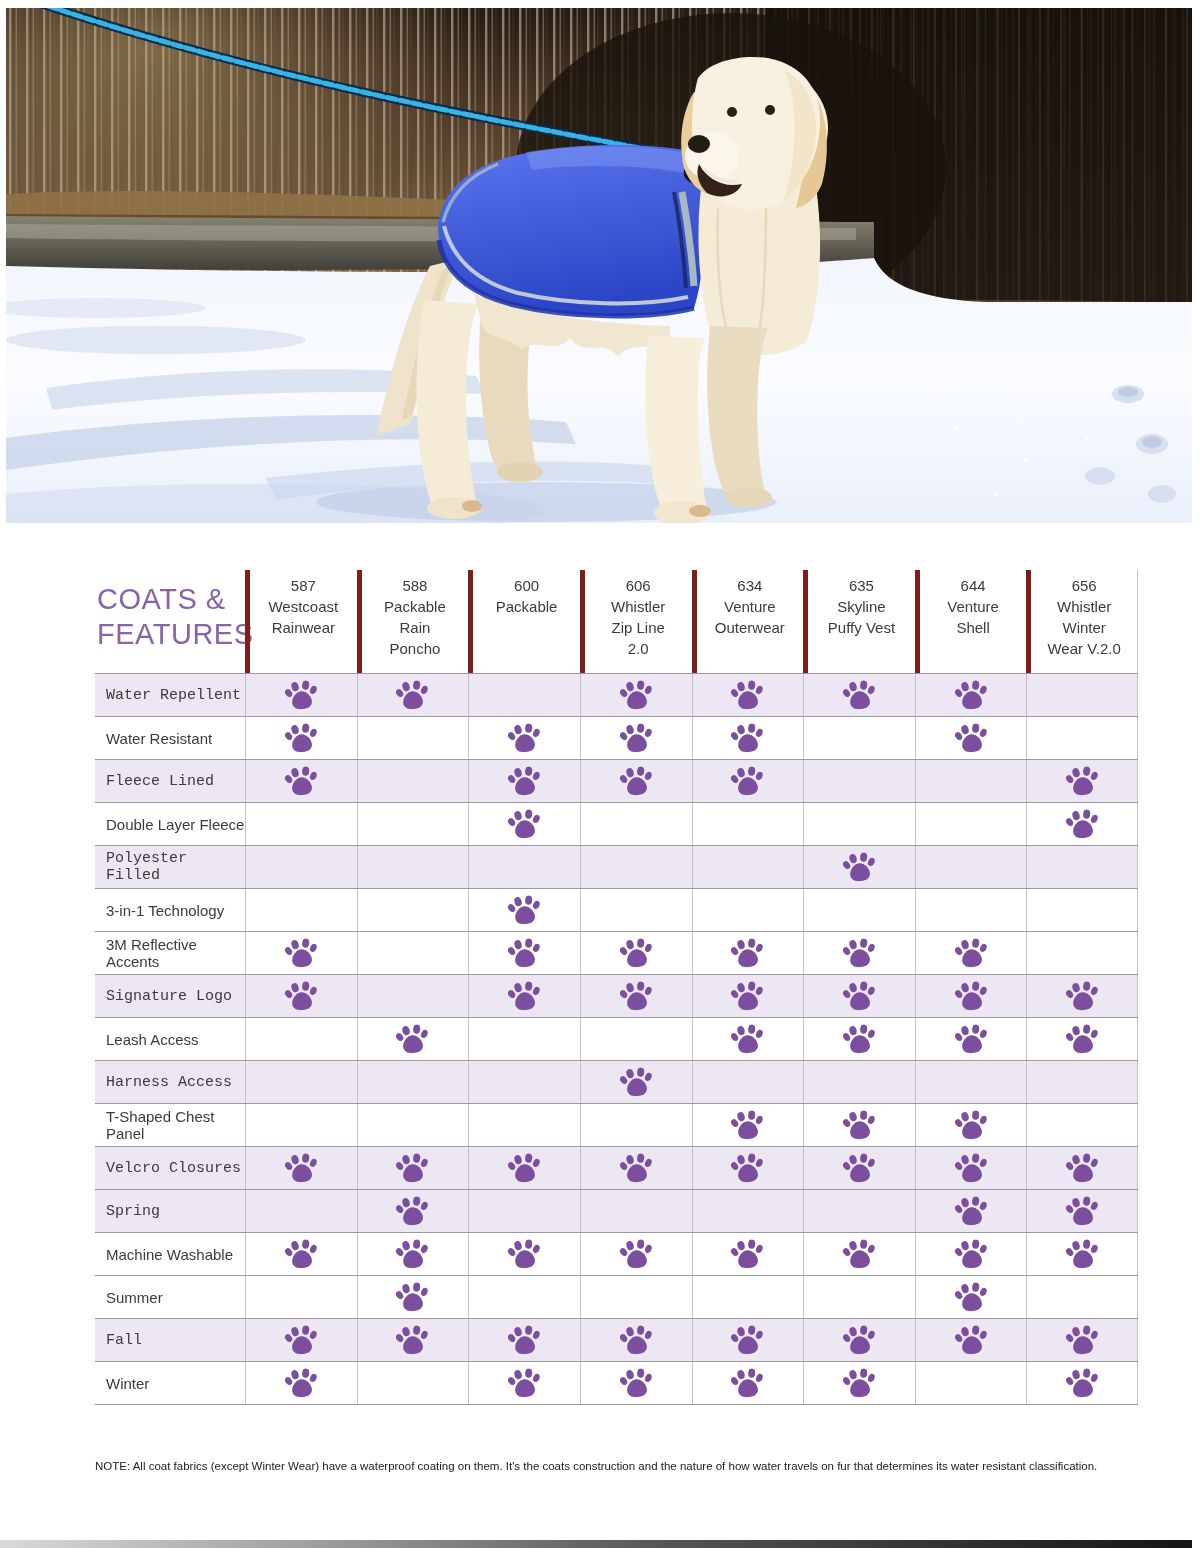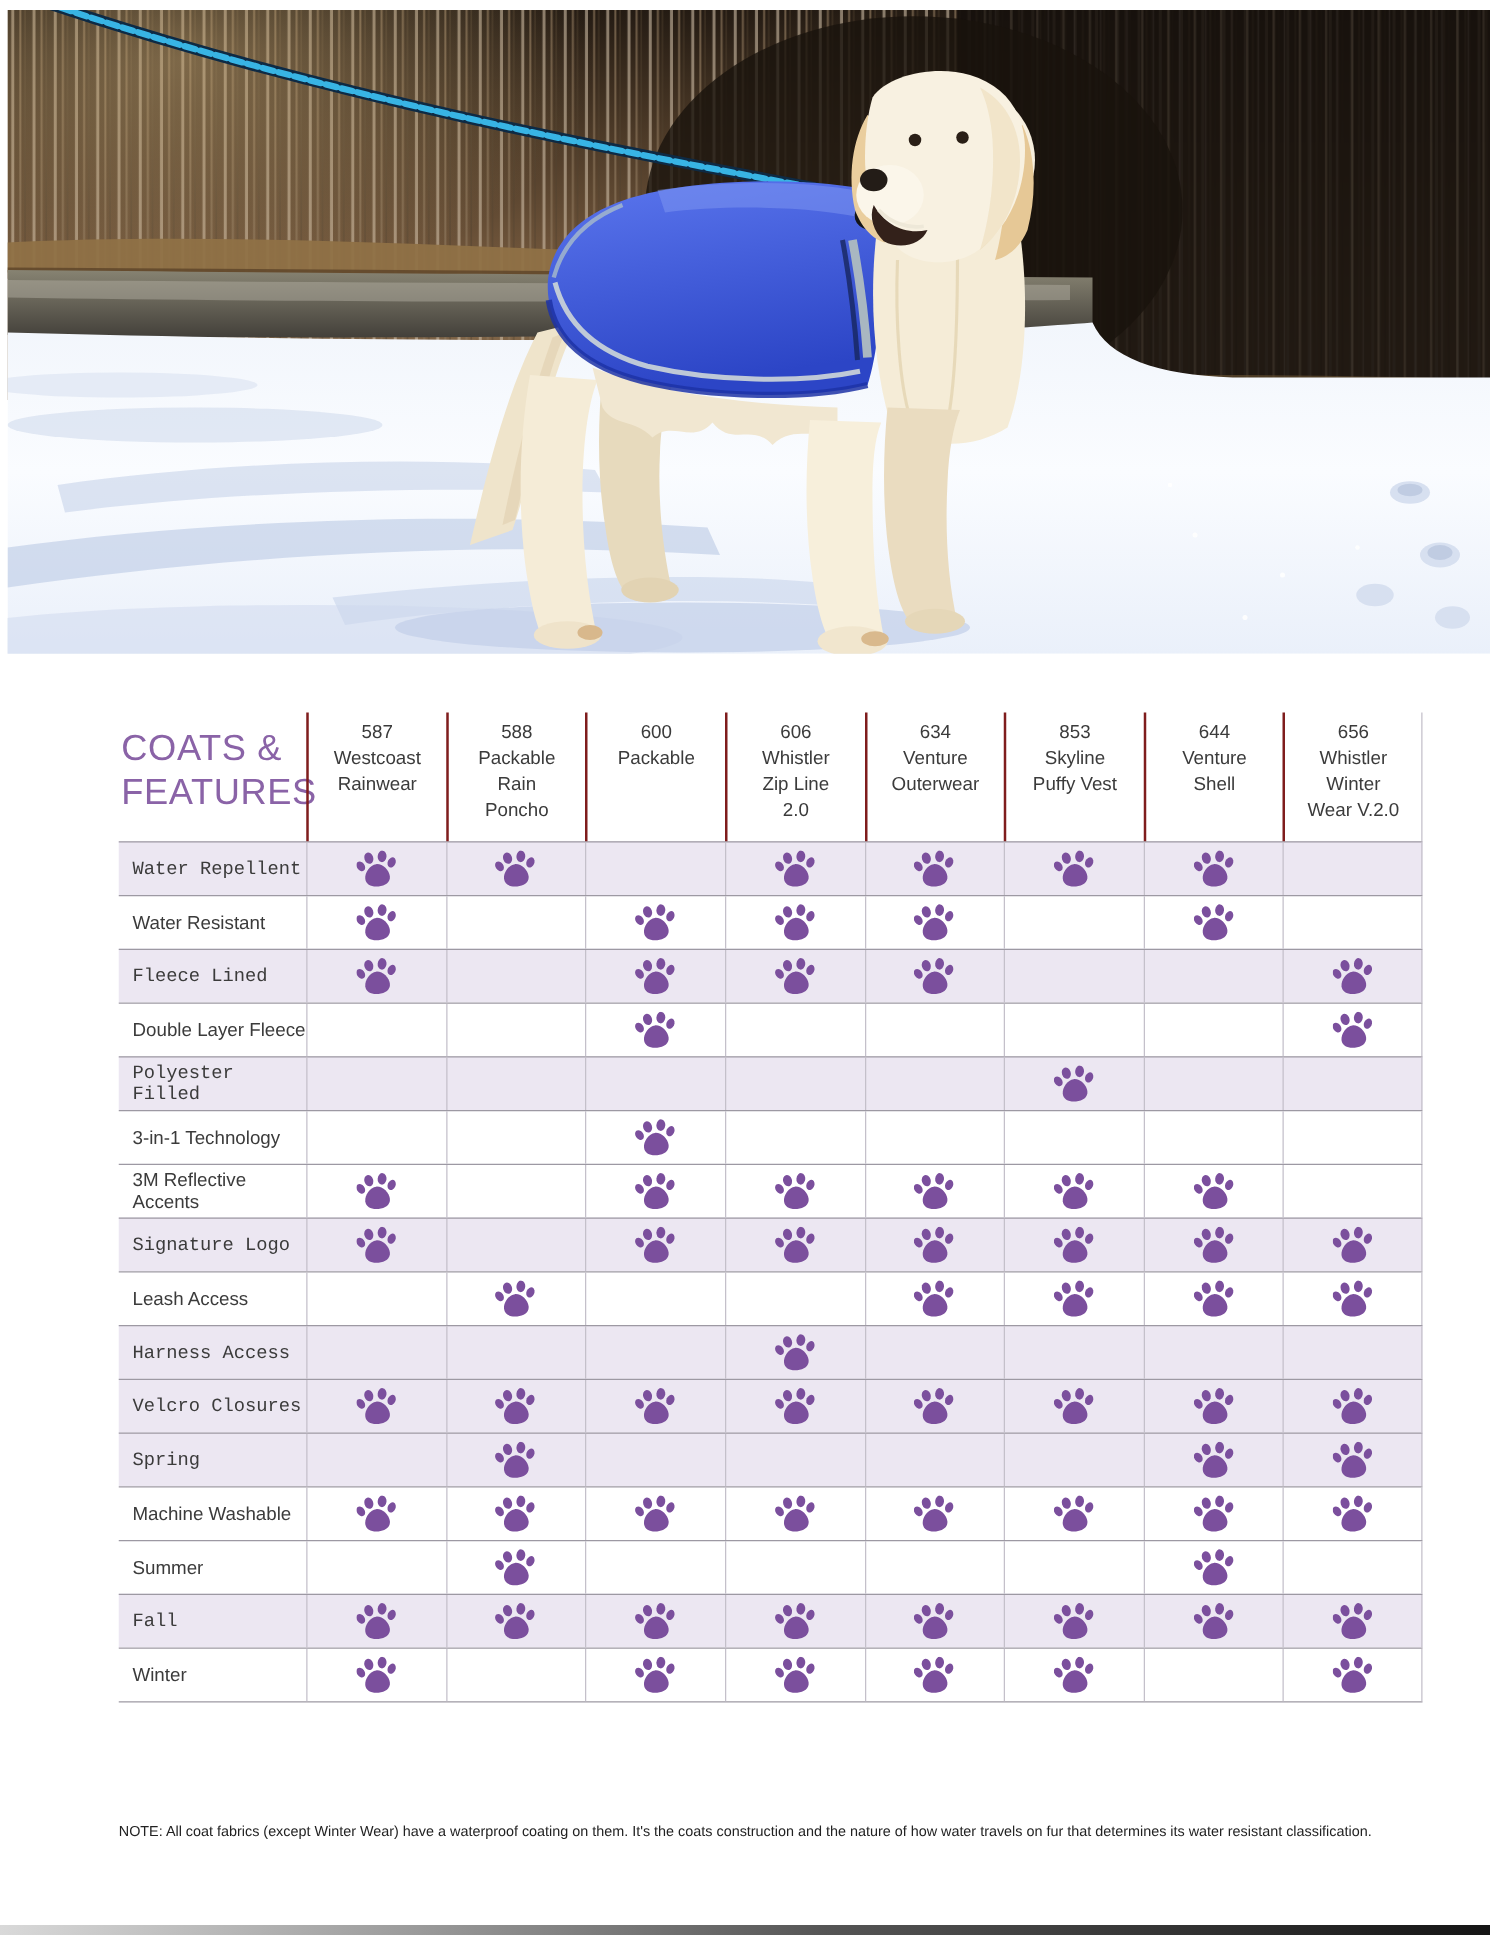--- a/index.html
+++ b/index.html
@@ -8,21 +8,21 @@
 
   
   .photo{position:absolute;left:6px;top:8px;width:1188px;height:515px;}
   .photo svg{display:block;width:100%;height:100%;}
 
   
   .table-wrap{position:absolute;left:95px;top:570px;width:1043px;}
   .thead{display:grid;grid-template-columns:150px repeat(8,1fr);min-height:98px;align-items:start;}
   .title-cell{padding:12px 0 0 2px;font-size:29px;line-height:35px;font-weight:400;
               letter-spacing:.5px;color:var(--title,#8A63A7);}
-  .col-head{border-left:2px solid #7f1d1d;text-align:center;height:98px;
+  .col-head{border-left:5px solid #7f1d1d;text-align:center;height:98px;
             padding:5px 4px 0;font-size:15px;line-height:21px;color:#3b3b3b;}
   .col-head:last-child{border-right:1px solid #c4c0ca;}
   .trow{display:grid;grid-template-columns:150px repeat(8,1fr);height:42px;
         border-top:1px solid #9d99a3;background:#fff;}
   .trow.shaded{background:var(--shade,#ece7f2);font-family:Liberation Mono, monospace;}
   .trow:last-child{border-bottom:1px solid #9d99a3;}
   .flabel{display:flex;align-items:center;padding-left:11px;font-size:15px;color:#3b3b3b;}
   .fcell{border-left:1px solid #c4c0ca;display:flex;align-items:center;justify-content:center;}
   .fcell:last-child{border-right:1px solid #c4c0ca;}
   .paw{width:33px;height:30px;fill:var(--paw,#7B4F9D);}
@@ -207,21 +207,21 @@
           <div>Whistler</div>
           <div>Zip Line</div>
           <div>2.0</div>
         </div>
         <div class="col-head">
           <div>634</div>
           <div>Venture</div>
           <div>Outerwear</div>
         </div>
         <div class="col-head">
-          <div>853</div>
+          <div>635</div>
           <div>Skyline</div>
           <div>Puffy Vest</div>
         </div>
         <div class="col-head">
           <div>644</div>
           <div>Venture</div>
           <div>Shell</div>
         </div>
         <div class="col-head">
           <div>656</div>
@@ -490,20 +490,43 @@
           <div class="fcell">
             <svg class="paw" viewBox="0 0 40 36">
               <use href="#paw-shape"></use>
             </svg>
           </div>
           <div class="fcell"></div>
           <div class="fcell"></div>
           <div class="fcell"></div>
           <div class="fcell"></div>
         </div>
+        <div class="trow">
+          <div class="flabel">T-Shaped Chest Panel</div>
+          <div class="fcell"></div>
+          <div class="fcell"></div>
+          <div class="fcell"></div>
+          <div class="fcell"></div>
+          <div class="fcell">
+            <svg class="paw" viewBox="0 0 40 36">
+              <use href="#paw-shape"></use>
+            </svg>
+          </div>
+          <div class="fcell">
+            <svg class="paw" viewBox="0 0 40 36">
+              <use href="#paw-shape"></use>
+            </svg>
+          </div>
+          <div class="fcell">
+            <svg class="paw" viewBox="0 0 40 36">
+              <use href="#paw-shape"></use>
+            </svg>
+          </div>
+          <div class="fcell"></div>
+        </div>
         <div class="trow shaded">
           <div class="flabel">Velcro Closures</div>
           <div class="fcell">
             <svg class="paw" viewBox="0 0 40 36">
               <use href="#paw-shape"></use>
             </svg>
           </div>
           <div class="fcell">
             <svg class="paw" viewBox="0 0 40 36">
               <use href="#paw-shape"></use>

